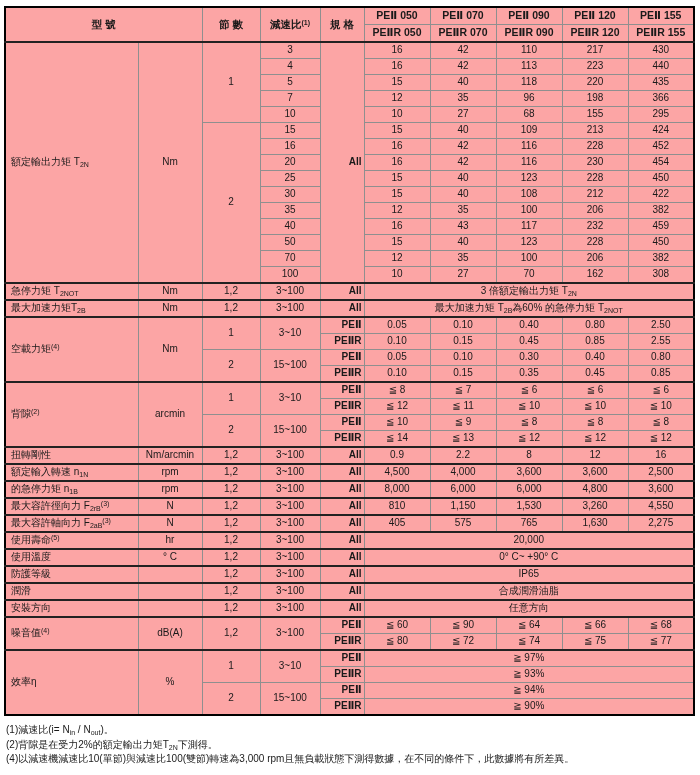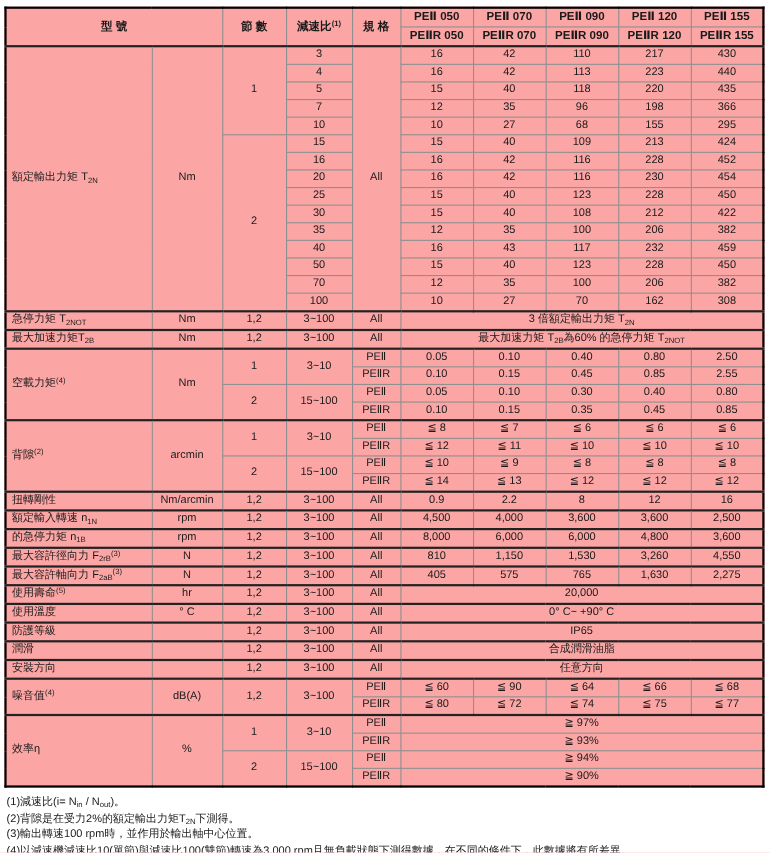--- a/index.html
+++ b/index.html
@@ -4,21 +4,21 @@
 <style>
   html,body{margin:0;padding:0;background:#ffffff;width:700px;height:775px;overflow:hidden;
     font-family:"Liberation Sans","DejaVu Sans",sans-serif;color:#1a1a1a;}
   .page{padding:6px 5px 0 4px;}
   table.spec{border-collapse:collapse;width:691px;table-layout:fixed;border:2px solid #000;background:#fca5a5;}
   th,td{border:1px solid #8f8f8f;font-size:10px;padding:0 2px;text-align:center;vertical-align:middle;
     height:15px;line-height:1.05;overflow:hidden;white-space:nowrap;}
   thead th{font-weight:bold;height:16px;font-size:10.5px;}
   td.lbl{text-align:left;padding-left:5px;white-space:normal;}
   td.unit{font-weight:normal;margin-top:16px;}
-  td.spec-cell{font-weight:normal;}
+  td.spec-cell{font-weight:bold;text-align:right;}
   tr.sec-start td{border-top:2px solid #222;}
   tr.grp-start td{border-top:1px solid #555;}
   sub,sup{font-size:7px;line-height:0;}
   sub{vertical-align:-2px;}
   sup{vertical-align:3px;}
   .footnotes{padding:7px 2px 0 2px;font-size:10px;line-height:1.45;}
   .footnote{white-space:nowrap;}
 </style>
 </head>
 <body>
@@ -415,16 +415,15 @@
         </tr>
         <tr>
           <td class="spec-cell">PEⅡR</td>
           <td colspan="5"><span>≧ 90%</span></td>
         </tr>
       </tbody>
   </table>
   <div class="footnotes" id="footnotes">
       <div class="footnote"><span>(1)減速比(i= N</span><sub>in</sub><span> / N</span><sub>out</sub><span>)。</span></div>
       <div class="footnote"><span>(2)背隙是在受力2%的額定輸出力矩T</span><sub>2N</sub><span>下測得。</span></div>
-      <div class="footnote"><span>(3)輸出轉速100 rpm時，並作用於輸出軸中心位置。</span></div>
       <div class="footnote"><span>(4)以減速機減速比10(單節)與減速比100(雙節)轉速為3,000 rpm且無負載狀態下測得數據，在不同的條件下，此數據將有所差異。</span></div>
     </div>
 </div>
 
 </body></html>

